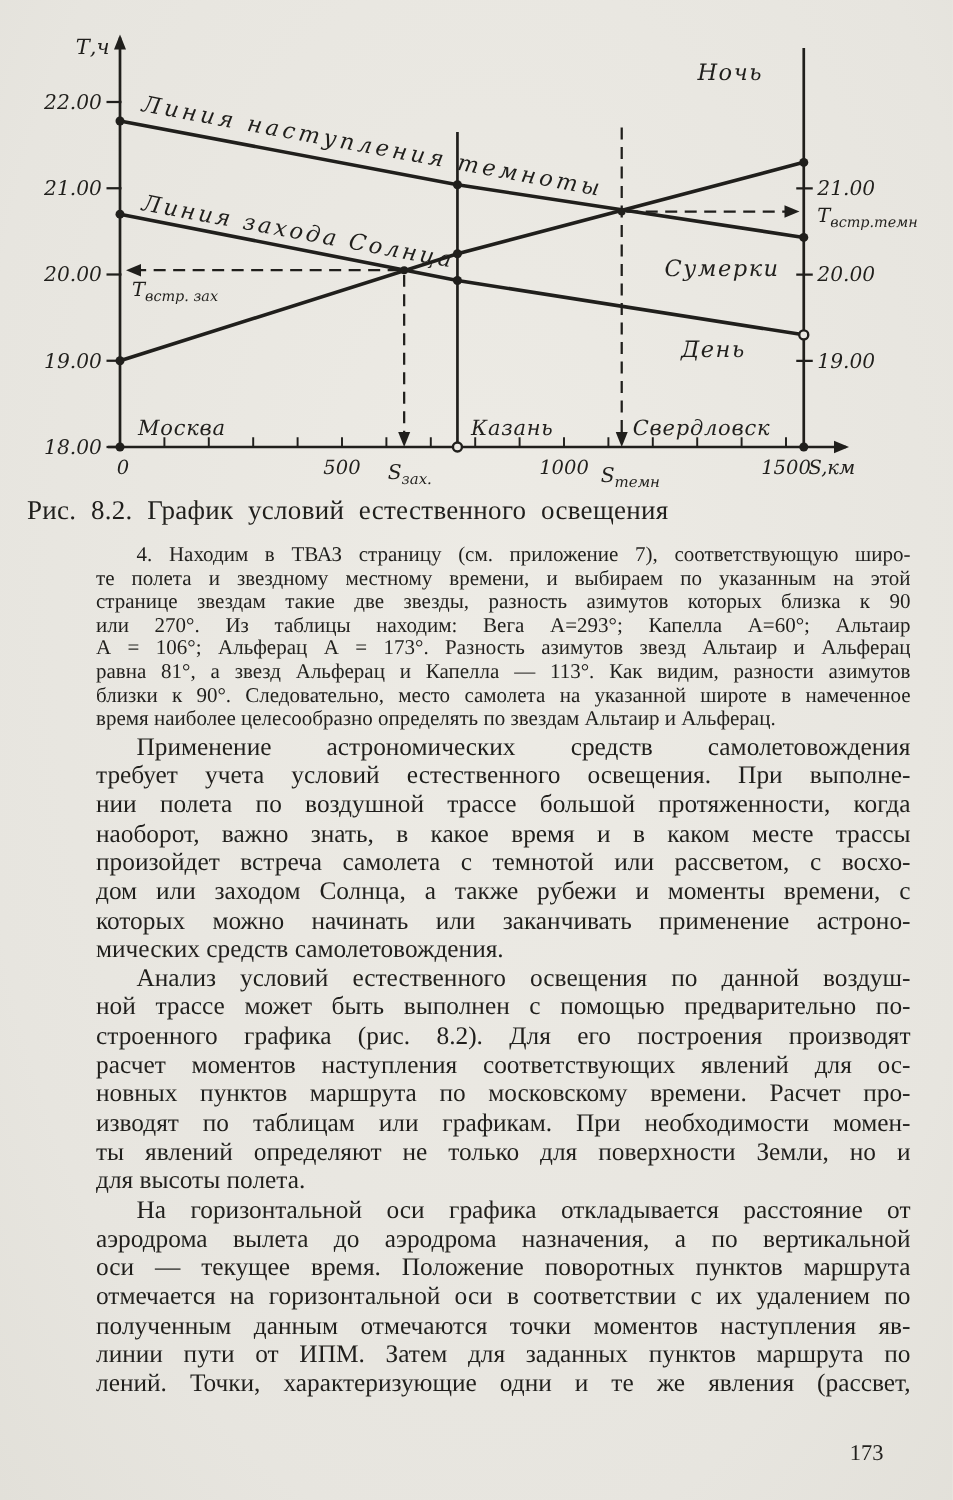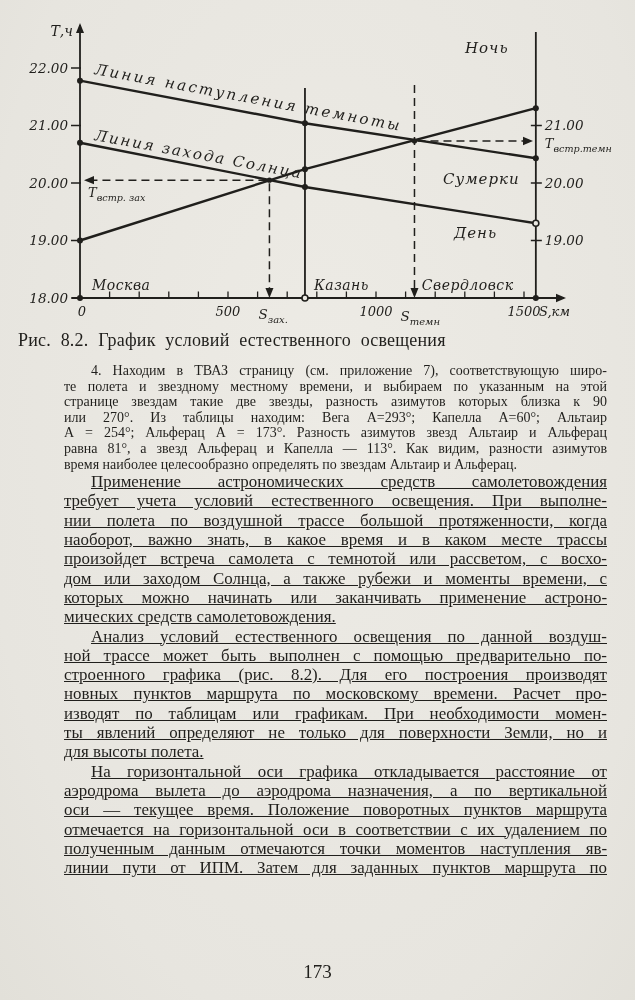--- a/index.html
+++ b/index.html
@@ -6,25 +6,25 @@
   body{width:635px;height:1000px;background:#e6e4de;font-family:"Liberation Serif",serif;}
   .page{position:relative;width:635px;height:1000px;overflow:hidden;color:#201f1c;
         background:#eae8e2;
         background-image:radial-gradient(ellipse at 50% 40%, #edebe5 0%, #e7e5df 75%, #e2e0d9 100%);padding-left:18px;}
   figure{margin:0;padding:0;}
   svg{display:block;}
   figcaption{text-align:left;font-size:18px;word-spacing:5px;margin-top:0;letter-spacing:0.2px;}
   .text-block{width:543px;margin:12px 0 0 46px;}
   .para{margin:0;}
   .para.small{font-size:14px;line-height:15.6px;margin-bottom:0;}
-  .para.normal{font-size:16.9px;line-height:19.3px;text-decoration:underline;}
+  .para.normal{font-size:16.9px;line-height:19.3px;}
   .tline{text-align:justify;text-align-last:justify;white-space:nowrap0;}
   .tline.lastfree{text-align-last:auto;}
   .tline.first{text-indent:27px;}
-  .page-number{position:absolute;left:46px;width:543px;top:961px;font-size:19px;text-align:center;}
+  .page-number{position:absolute;left:46px;width:543px;top:961px;font-size:15px;text-align:right;}
 </style>
 </head>
 <body>
 
 <div class="page">
   <figure>
     <svg id="chart-svg" width="635" height="330" viewBox="0 0 635 330">
         <line x1="62" y1="298" x2="62" y2="25" stroke="#201f1c" stroke-width="1.8"></line>
         <path d="M62 23 L58 33 L66 33 Z" fill="#201f1c"></path>
         <text x="55" y="36" fill="#201f1c" font-size="14" font-style="italic" text-anchor="end" font-family="&quot;DejaVu Serif&quot;, serif">Т,ч</text>
@@ -107,46 +107,49 @@
         <text x="403.8399999999999" y="290" fill="#201f1c" font-size="14" font-style="italic" text-anchor="start" font-family="&quot;DejaVu Serif&quot;, serif" letter-spacing="0.5px">Свердловск</text>
       </svg>
     <figcaption>Рис. 8.2. График условий естественного освещения</figcaption>
   </figure>
   <div class="text-block">
       <div class="para small">
         <div class="tline first">4. Находим в ТВАЗ страницу (см. приложение 7), соответствующую широ-</div>
         <div class="tline">те полета и звездному местному времени, и выбираем по указанным на этой</div>
         <div class="tline">странице звездам такие две звезды, разность азимутов которых близка к 90</div>
         <div class="tline">или 270°. Из таблицы находим: Вега А=293°; Капелла А=60°; Альтаир</div>
-        <div class="tline">А = 254°; Альферац А = 173°. Разность азимутов звезд Альтаир и Альферац</div>
+        <div class="tline">А = 106°; Альферац А = 173°. Разность азимутов звезд Альтаир и Альферац</div>
         <div class="tline">равна 81°, а звезд Альферац и Капелла — 113°. Как видим, разности азимутов</div>
+        <div class="tline">близки к 90°. Следовательно, место самолета на указанной широте в намеченное</div>
         <div class="tline lastfree">время наиболее целесообразно определять по звездам Альтаир и Альферац.</div>
       </div>
       <div class="para normal">
         <div class="tline first">Применение астрономических средств самолетовождения</div>
         <div class="tline">требует учета условий естественного освещения. При выполне-</div>
         <div class="tline">нии полета по воздушной трассе большой протяженности, когда</div>
         <div class="tline">наоборот, важно знать, в какое время и в каком месте трассы</div>
         <div class="tline">произойдет встреча самолета с темнотой или рассветом, с восхо-</div>
         <div class="tline">дом или заходом Солнца, а также рубежи и моменты времени, с</div>
         <div class="tline">которых можно начинать или заканчивать применение астроно-</div>
         <div class="tline lastfree">мических средств самолетовождения.</div>
       </div>
       <div class="para normal">
         <div class="tline first">Анализ условий естественного освещения по данной воздуш-</div>
         <div class="tline">ной трассе может быть выполнен с помощью предварительно по-</div>
         <div class="tline">строенного графика (рис. 8.2). Для его построения производят</div>
+        <div class="tline">расчет моментов наступления соответствующих явлений для ос-</div>
         <div class="tline">новных пунктов маршрута по московскому времени. Расчет про-</div>
         <div class="tline">изводят по таблицам или графикам. При необходимости момен-</div>
         <div class="tline">ты явлений определяют не только для поверхности Земли, но и</div>
         <div class="tline lastfree">для высоты полета.</div>
       </div>
       <div class="para normal">
         <div class="tline first">На горизонтальной оси графика откладывается расстояние от</div>
         <div class="tline">аэродрома вылета до аэродрома назначения, а по вертикальной</div>
         <div class="tline">оси — текущее время. Положение поворотных пунктов маршрута</div>
         <div class="tline">отмечается на горизонтальной оси в соответствии с их удалением по</div>
         <div class="tline">полученным данным отмечаются точки моментов наступления яв-</div>
         <div class="tline">линии пути от ИПМ. Затем для заданных пунктов маршрута по</div>
+        <div class="tline">лений. Точки, характеризующие одни и те же явления (рассвет,</div>
       </div>
     </div>
   <div class="page-number">173</div>
 </div>
 
 </body></html>

